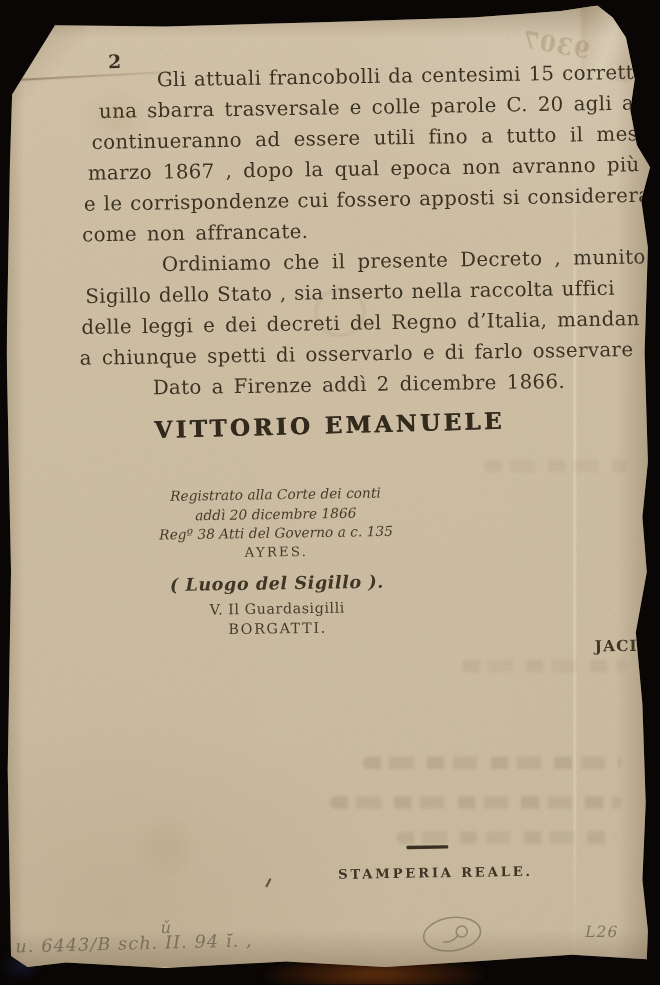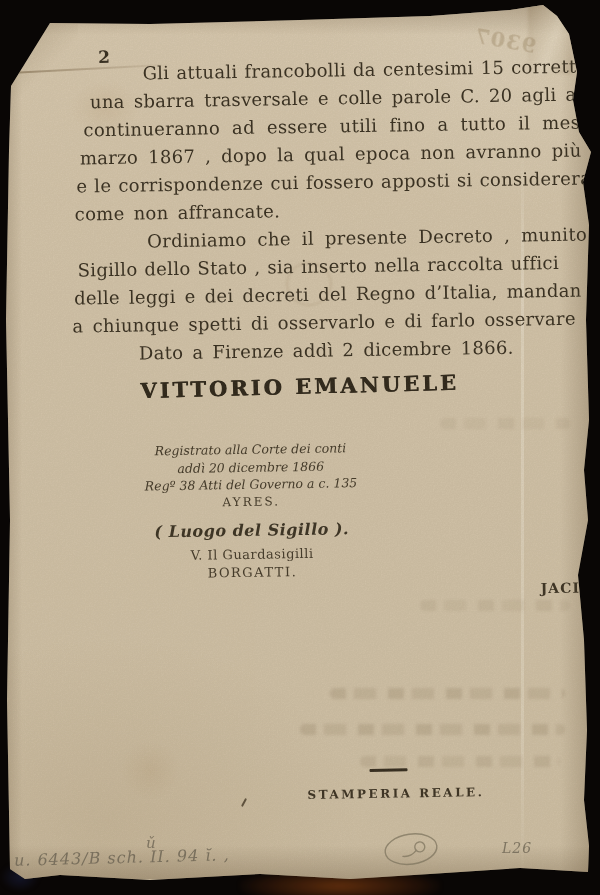--- a/index.html
+++ b/index.html
@@ -140,21 +140,21 @@
   .pencil{color:#6f6757;}
   .hand-note{
     position:absolute;left:14px;top:848px;white-space:nowrap;
     font-size:16px;font-style:italic;letter-spacing:1px;
     transform:rotate(-1.5deg);opacity:.9;
   }
   .breve-mark{
     position:absolute;left:146px;top:834px;font-size:15px;font-style:italic;opacity:.85;
   }
   .corner-mark{
-    position:absolute;left:502px;top:840px;
+    position:absolute;left:532px;top:840px;
     font-size:14px;font-style:italic;letter-spacing:1px;opacity:.85;
   }
   .pencil-doodle{position:absolute;left:380px;top:826px;opacity:.75;}
 
   .grain{position:absolute;inset:0;pointer-events:none;opacity:.16;}
 </style>
 </head>
 <body>
 
 <div class="stage">

